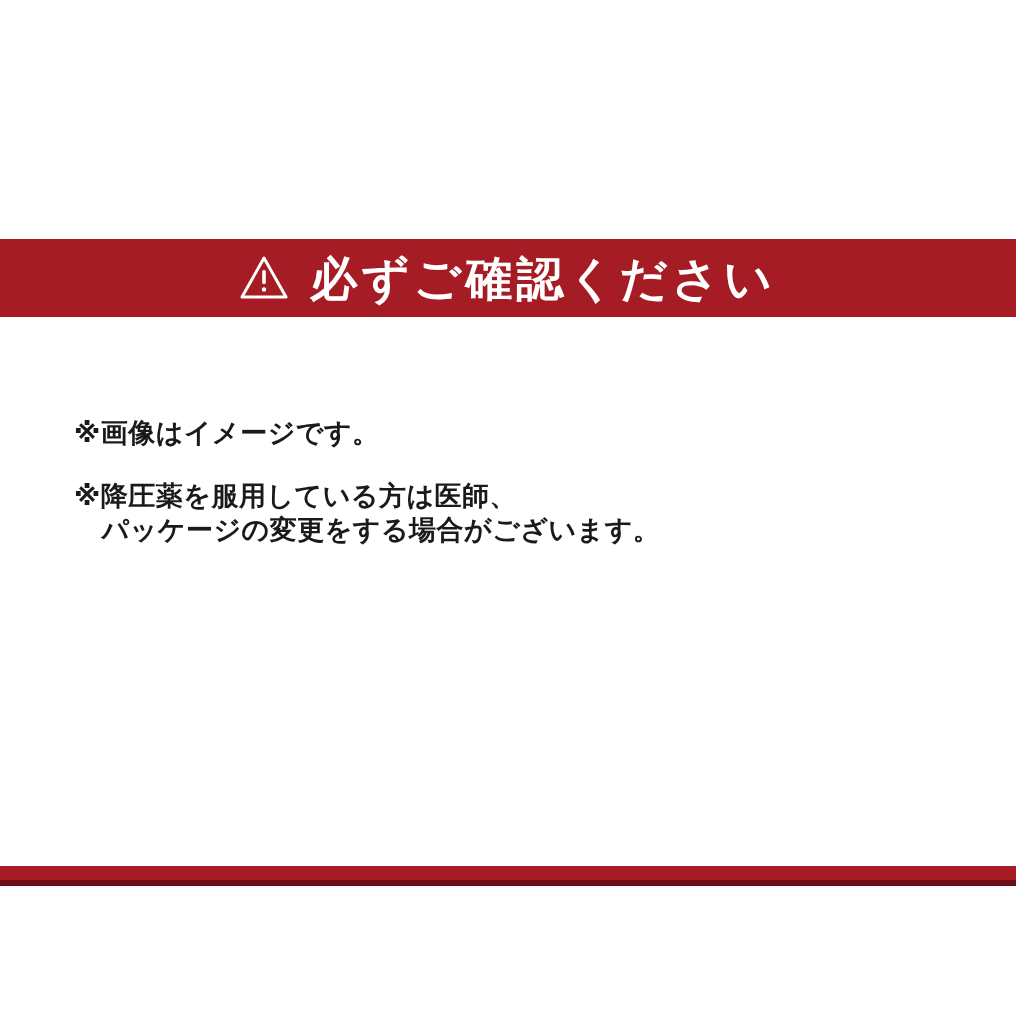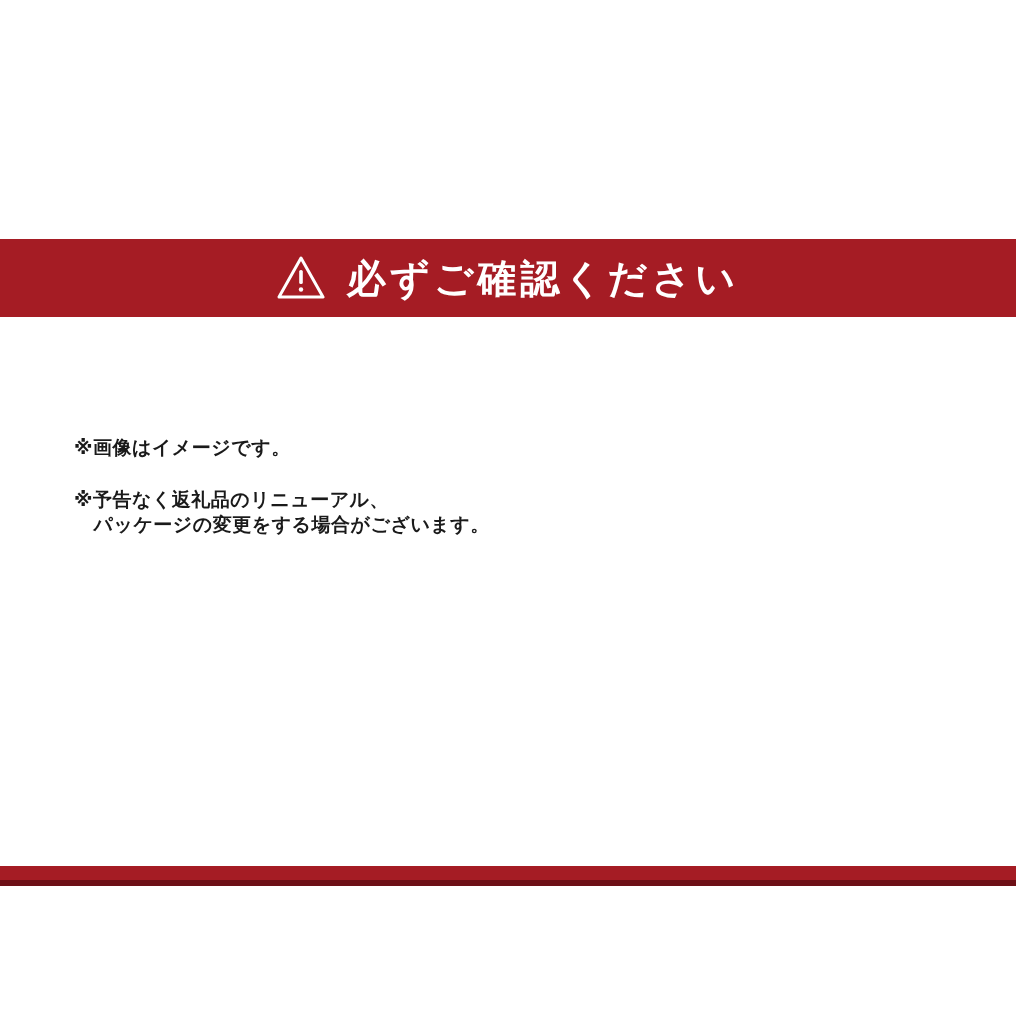--- a/index.html
+++ b/index.html
@@ -38,43 +38,42 @@
     align-items: center;
     gap: 22px;
   }
   .warn-icon {
     width: 48px;
     height: 48px;
     display: block;
   }
   .banner-title {
     color: #ffffff;
-    font-size: 39px;
+    font-size: 47px;
     font-weight: bold;
     letter-spacing: 4px;
     line-height: 1;
     white-space: nowrap;
   }
 
   
   .notes {
     position: absolute;
     left: 74px;
     top: 416px;
     width: 880px;
   }
   .note {
     color: #1a1a1a;
-    font-size: 19px;
+    font-size: 27px;
     font-weight: bold;
     line-height: 1.28;
     letter-spacing: 0.5px;
     margin-bottom: 28px;
     white-space: pre-line;
-    margin-top: 20px;
   }
   .note:last-child {
     margin-bottom: 0;
   }
   .note.two-line {
     text-indent: 0;
   }
 
   
   .bottom-bar-top {
@@ -107,20 +106,20 @@
           <rect x="22.2" y="16" width="3.6" height="14" rx="1.6" fill="#ffffff"></rect>
           <circle cx="24" cy="35.5" r="2.2" fill="#ffffff"></circle>
         </svg>
       </span>
       <span class="banner-title">必ずご確認ください</span>
     </div>
   </div>
 
   <div class="notes">
     <div class="note">※画像はイメージです。</div>
-    <div class="note two-line">※予告なく返礼品のリニューアル、
+    <div class="note two-line">※降圧薬を服用している方は医師、
 　パッケージの変更をする場合がございます。</div>
   </div>
 
   <div class="bottom-bar-top"></div>
   <div class="bottom-bar-bottom"></div>
 
 </div>
 
 </body></html>

